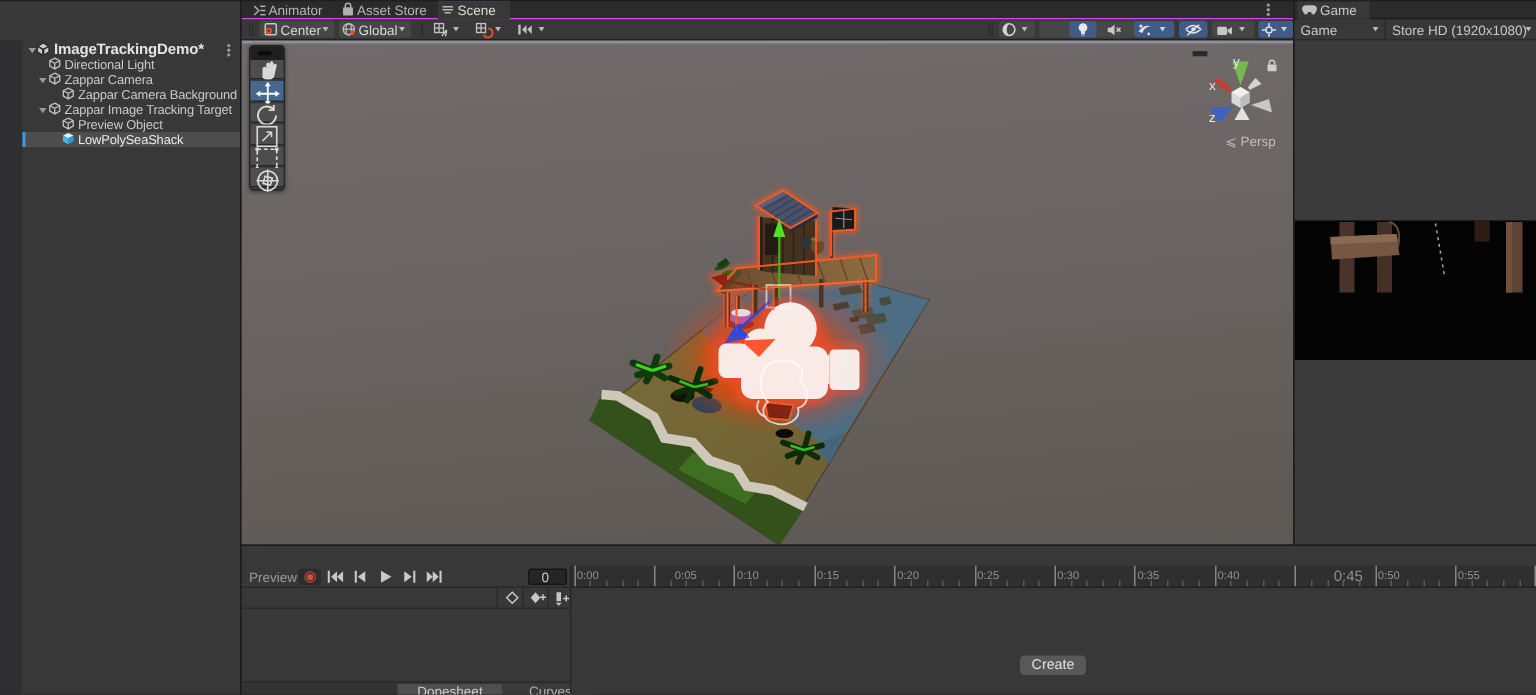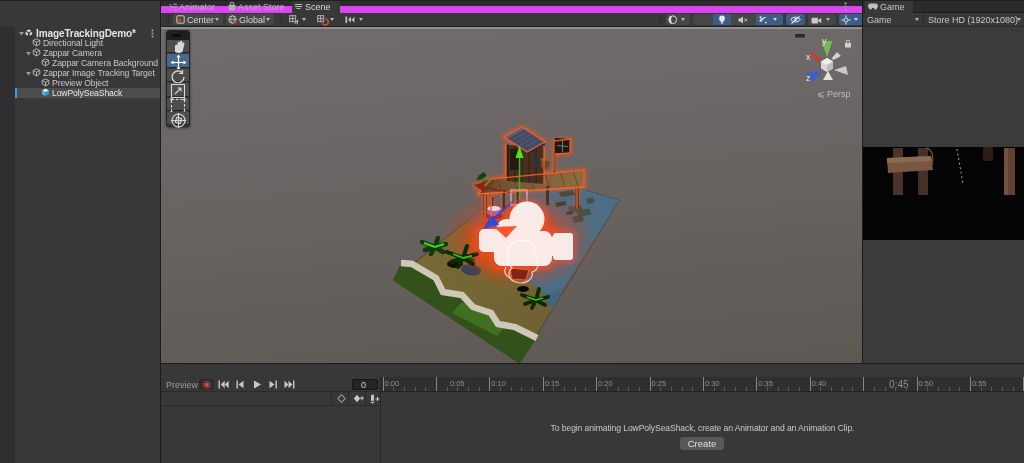--- a/index.html
+++ b/index.html
@@ -66,21 +66,21 @@
 <span class="abs" style="left:52px;top:51px;font-size:8.6px;color:#c9c9c9;white-space:nowrap;letter-spacing:-0.1px;">Preview Object</span>
 <svg width="9" height="9" style="left:41px;top:61px;">
           <path d="M4.5 0.6 L8 2.4 L4.5 4.2 L1 2.4 Z" fill="#dff0fa"></path>
           <path d="M1 2.4 L4.5 4.2 L4.5 8.2 L1 6.3 Z" fill="#49b5e8"></path>
           <path d="M8 2.4 L4.5 4.2 L4.5 8.2 L8 6.3 Z" fill="#2f9ad4"></path>
         </svg>
 <span class="abs" style="left:52px;top:61px;font-size:8.6px;color:#e8e8e8;white-space:nowrap;letter-spacing:-0.1px;">LowPolySeaShack</span>
 </div>
     </div>
 <div class="abs" style="left:161px;top:0;width:701px;height:363px;">
-<div class="abs" style="left:0;top:0;width:701px;height:13px;background:#2b2b2b;border-bottom:7px solid #d946ef;box-sizing:border-box;">
+<div class="abs" style="left:0;top:0;width:701px;height:13px;background:#2b2b2b;border-bottom:1px solid #d946ef;box-sizing:border-box;">
 <svg width="9" height="8" style="left:8px;top:3px;">
           <g stroke="#b0b0b0" stroke-width="1" fill="none">
             <path d="M0.5 1 l3 3 -3 3"></path>
             <line x1="4.5" y1="1.2" x2="8" y2="1.2"></line>
             <line x1="4.5" y1="4" x2="8" y2="4"></line>
             <line x1="4.5" y1="6.8" x2="8" y2="6.8"></line>
           </g>
         </svg>
 <span class="abs" style="left:18px;top:2px;font-size:9px;color:#b5b5b5;">Animator</span>
 <svg width="8" height="9" style="left:67px;top:2px;">
@@ -635,22 +635,25 @@
 <svg width="11" height="9" style="left:192px;top:2px;">
           <path d="M4 0.8 L7.2 4.5 L4 8.2 L0.8 4.5 Z" fill="#c8c8c8"></path>
           <path d="M9 2.2 v4 M7 4.2 h4" stroke="#c8c8c8" stroke-width="1"></path>
         </svg>
 <svg width="10" height="10" style="left:209px;top:2px;">
           <rect x="1" y="0.8" width="3" height="6" fill="#c8c8c8"></rect>
           <path d="M0.5 7.8 L2.5 9.8 L4.5 7.8 z" fill="#c8c8c8"></path>
           <path d="M7.5 3 v4 M5.5 5 h4" stroke="#c8c8c8" stroke-width="1"></path>
         </svg>
 </div>
+<div class="abs" style="left:0;top:90px;width:219px;height:9px;background:#333333;border-top:1px solid #2a2a2a;box-sizing:border-box;">
+<div class="abs" style="left:104px;top:1px;width:70px;height:9px;background:#4f4f4f;color:#cfcfcf;font-size:9px;text-align:center;line-height:11px;">Dopesheet</div>
+<div class="abs" style="left:174px;top:1px;width:64px;height:9px;background:#3a3a3a;color:#b0b0b0;font-size:9px;text-align:center;line-height:11px;">Curves</div>
+</div>
 <div class="abs" style="left:219px;top:13px;width:1px;height:86px;background:#262626;"></div>
 <div class="abs" style="left:220px;top:28px;width:643px;height:71px;background:#383838;">
-<div style="position:absolute;left:0;top:31px;width:643px;text-align:center;color:#c9c9c9;font-size:8.6px;letter-spacing:-0.1px;">To begin animating LowPolySeaShack, create an Animator and an Animation Clip.</div>
 <div style="position:absolute;left:299px;top:45px;width:44px;height:13px;background:#585858;border-radius:3px;color:#e0e0e0;font-size:9.5px;text-align:center;line-height:13px;">Create</div>
 </div>
 </div>
 <div class="abs" style="left:0;top:0;width:1024px;height:1px;background:#202020;"></div>
 <div class="abs" style="left:160px;top:0;width:1px;height:463px;background:#1c1c1c;"></div>
 <div class="abs" style="left:862px;top:0;width:1px;height:364px;background:#1c1c1c;"></div>
 <div class="abs" style="left:160px;top:363px;width:864px;height:1px;background:#1c1c1c;"></div>
 </div>
 </body></html>

